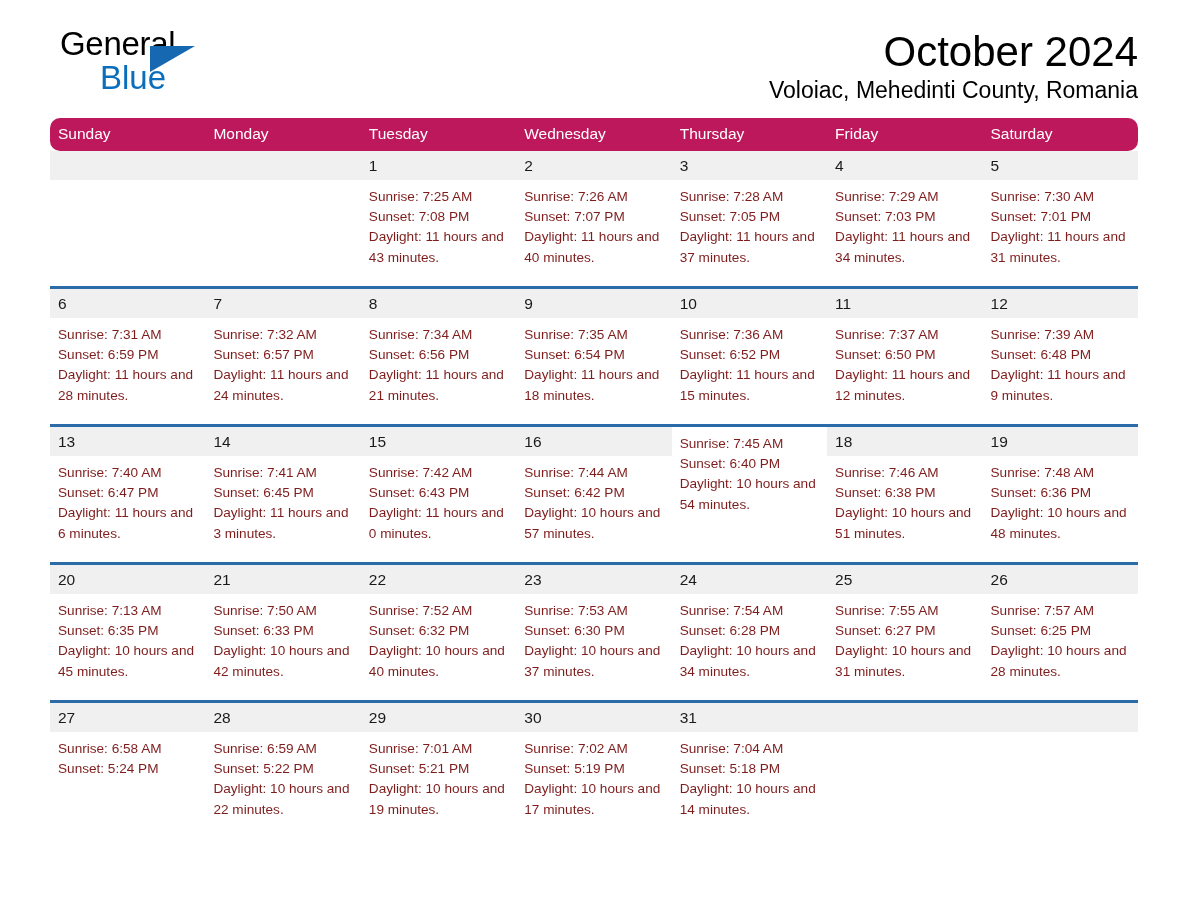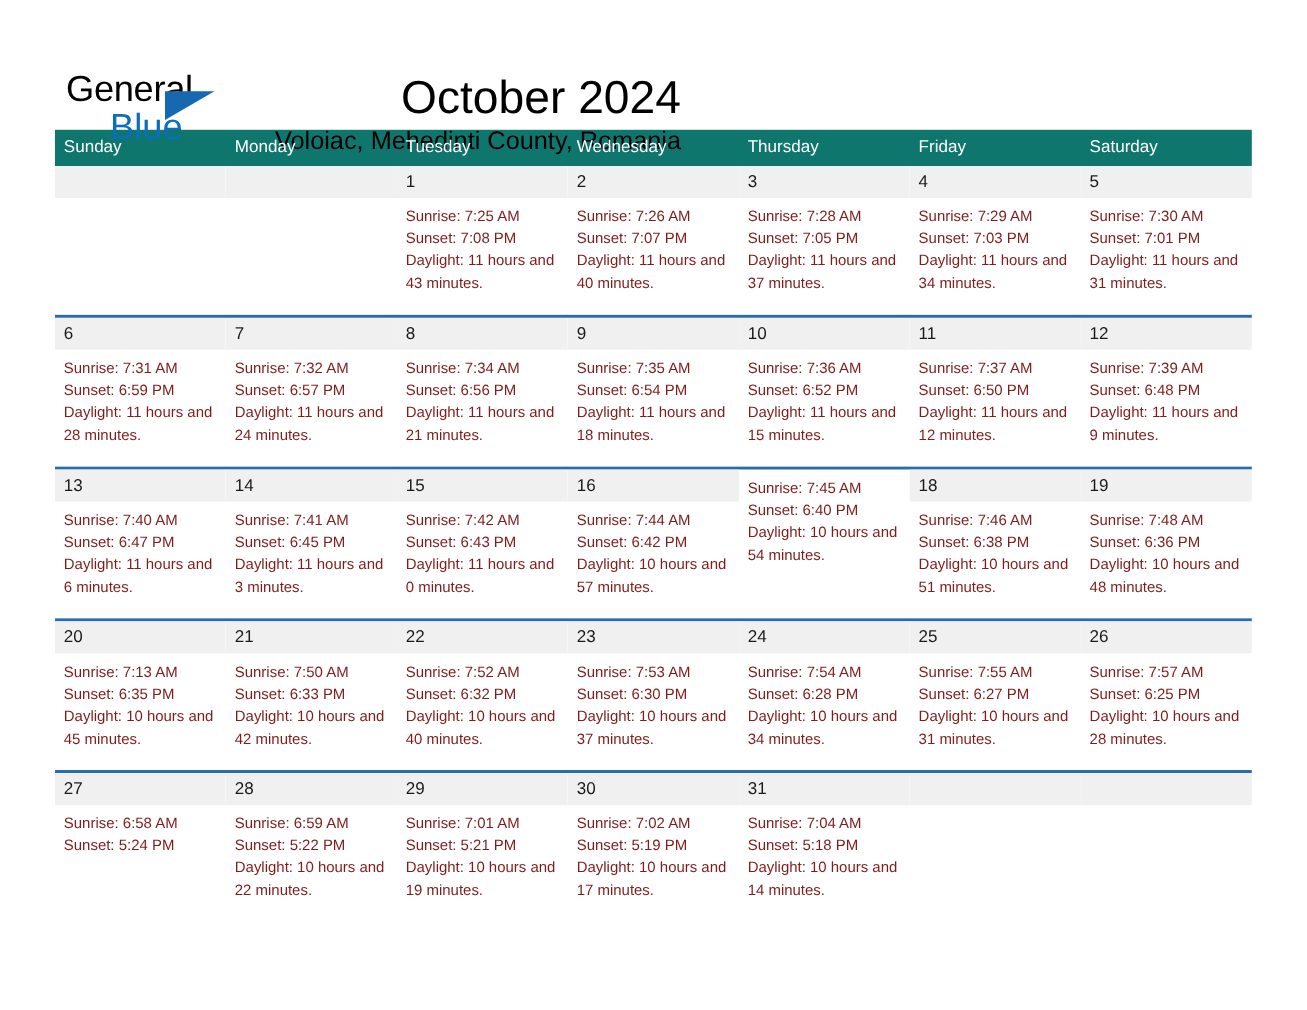--- a/index.html
+++ b/index.html
@@ -19,22 +19,22 @@
     width: 1188px;
     height: 918px;
     box-sizing: border-box;
     padding: 0 50px;
   }
 
   
   .topbar {
     display: flex;
     align-items: flex-start;
-    justify-content: flex-start;
-    padding-top: 63px;
+    justify-content: space-between;
+    padding-top: 26px;
     height: 104px;
     box-sizing: border-box;
   }
   .logo {
     position: relative;
     width: 200px;
     height: 76px;
     padding-left: 10px;
     box-sizing: border-box;
   }
@@ -80,21 +80,22 @@
     white-space: nowrap;
   }
 
   
   .calendar {
     margin-top: 14px;
     width: 1088px;
   }
   .weekday-row {
     display: flex;
-    background: #0f766e;
+    background: #be185d;
+    border-radius: 10px;
   }
   .weekday {
     flex: 1 1 0;
     min-width: 0;
     color: #ffffff;
     font-size: 15.5px;
     padding: 7px 0 8px 8px;
     box-sizing: border-box;
   }
   .week-row {

